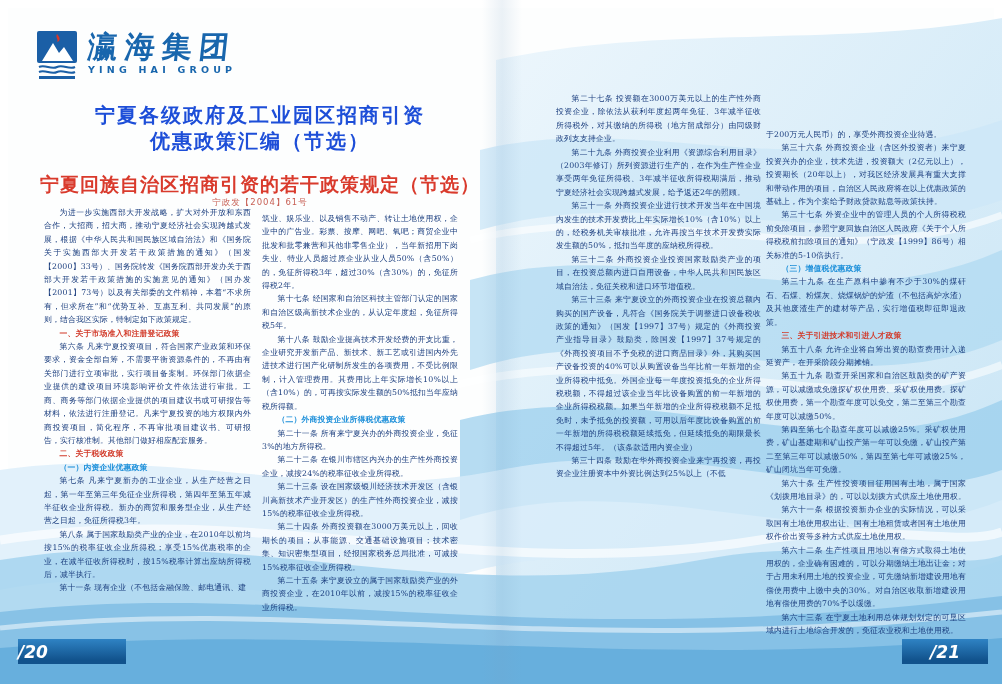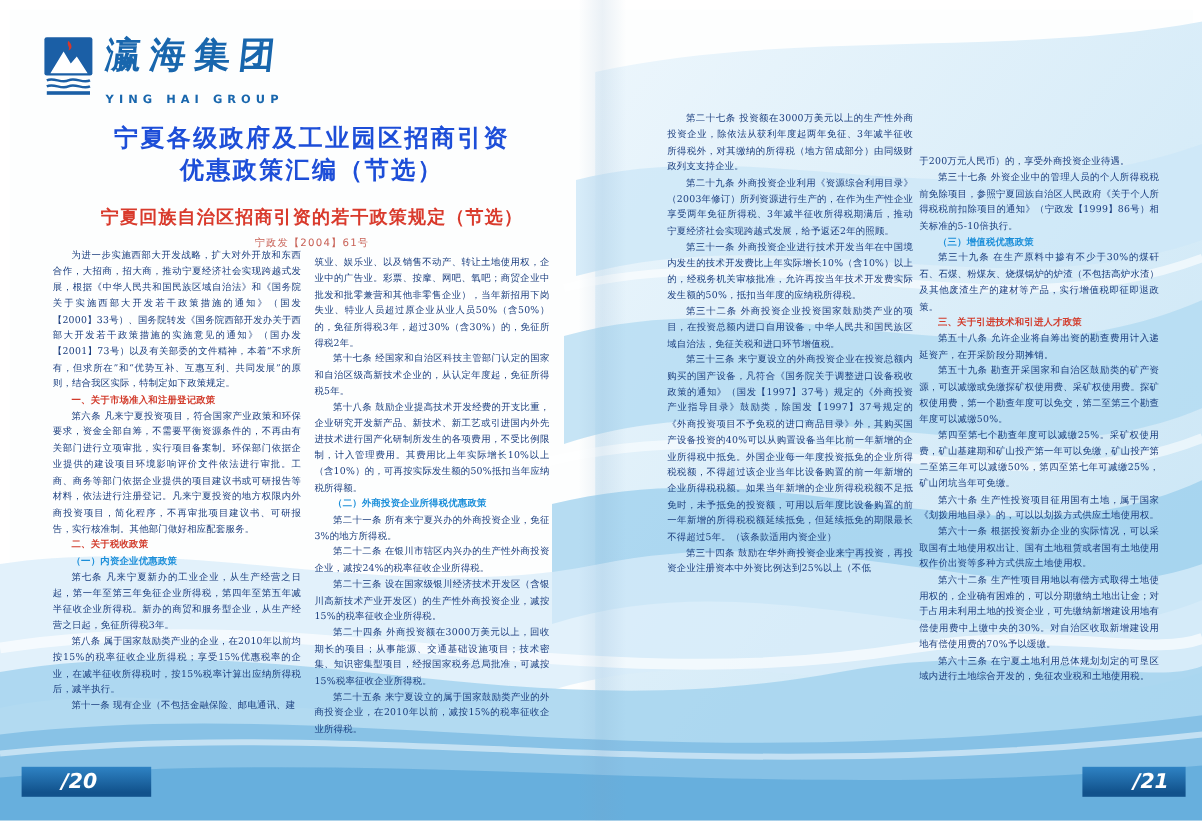--- a/index.html
+++ b/index.html
@@ -7,47 +7,47 @@
           font-family:"DejaVu Sans","Liberation Sans",sans-serif;}
   .page-inner{position:absolute;left:8px;top:8px;width:986px;height:668px;background:#fdfefe;overflow:hidden;}
   .waves{position:absolute;left:0;top:0;z-index:1;}
   .gutter{position:absolute;left:482px;top:0;width:40px;height:684px;z-index:1;
           background:linear-gradient(90deg,rgba(120,160,195,0) 0%,rgba(120,160,195,.14) 50%,rgba(120,160,195,0) 100%);}
   
   .logo{position:absolute;left:36px;top:30px;display:flex;align-items:flex-start;z-index:3;}
   .logo-text{margin-left:10px;color:#1866ad;}
   .logo-cn{font-size:30px;font-weight:bold;letter-spacing:7px;line-height:34px;
            font-family:"DejaVu Serif","Liberation Serif",serif;transform:skewX(-6deg);}
-  .logo-en{font-size:9.5px;font-weight:bold;letter-spacing:4.2px;margin-top:14px;}
+  .logo-en{font-size:9.5px;font-weight:bold;letter-spacing:4.2px;margin-top:0;}
   
   .title-block{position:absolute;left:58px;top:102px;width:404px;text-align:center;z-index:3;color:#1d4ed8;}
   .title-l1{font-size:20px;font-weight:bold;letter-spacing:2px;line-height:26px;}
   .title-l2{font-size:20px;font-weight:bold;letter-spacing:2px;line-height:26px;}
   .subtitle{position:absolute;left:40px;top:172px;width:440px;text-align:center;z-index:3;
-            color:#d93a2c;font-size:15px;font-weight:bold;letter-spacing:1px;}
+            color:#d93a2c;font-size:19px;font-weight:bold;letter-spacing:1px;}
   .docnum{position:absolute;left:40px;top:197px;width:440px;text-align:center;z-index:3;
           color:#c86156;font-size:8.5px;letter-spacing:1px;}
   
   .col{position:absolute;z-index:2;overflow:hidden;text-align:justify;
        font-family:"DejaVu Serif","Liberation Serif",serif;
        color:#1a3d7e;font-size:7.8px;line-height:13.4px;letter-spacing:.2px;}
   .col-1{left:44px;  top:206px;width:207px;height:436px;}
   .col-2{left:262px; top:212px;width:196px;height:430px;}
   .col-3{left:556px; top:92px; width:205px;height:560px;}
   .col-4{left:766px; top:92px; width:200px;height:548px;margin-top:36px;}
   .blk{text-indent:2em;}
   .blk.cont{text-indent:0;}
   .blk.h-red{color:#d23b2b;font-weight:bold;}
   .blk.h-blue{color:#1a8ed9;font-weight:bold;}
   
   .pagebar{position:absolute;top:639px;height:25px;z-index:4;display:flex;align-items:center;
            background:linear-gradient(180deg,#2f83c4 0%,#11528c 85%);color:#ffffff;
            font-style:italic;font-weight:bold;font-size:17px;}
-  .pagebar-left{left:18px;width:108px;justify-content:center;padding-right:12px;box-sizing:border-box;}
-  .pagebar-right{left:902px;width:86px;justify-content:flex-end;padding-right:14px;box-sizing:border-box;}
+  .pagebar-left{left:18px;width:108px;justify-content:flex-start;padding-right:12px;box-sizing:border-box;}
+  .pagebar-right{left:902px;width:86px;justify-content:flex-end;padding-right:28px;box-sizing:border-box;}
 </style>
 </head>
 <body>
 
 <div class="canvas">
   <div class="page-inner"></div>
 
   <svg class="waves" width="1002" height="684" viewBox="0 0 1002 684">
     <defs>
       <linearGradient id="washR" x1="0" y1="0" x2="1" y2="1">
@@ -116,20 +116,21 @@
   <div class="col col-3">
       <div class="blk p">第二十七条 投资额在3000万美元以上的生产性外商投资企业，除依法从获利年度起两年免征、3年减半征收所得税外，对其缴纳的所得税（地方留成部分）由同级财政列支支持企业。</div>
       <div class="blk p">第二十九条 外商投资企业利用《资源综合利用目录》（2003年修订）所列资源进行生产的，在作为生产性企业享受两年免征所得税、3年减半征收所得税期满后，推动宁夏经济社会实现跨越式发展，给予返还2年的照顾。</div>
       <div class="blk p">第三十一条 外商投资企业进行技术开发当年在中国境内发生的技术开发费比上年实际增长10%（含10%）以上的，经税务机关审核批准，允许再按当年技术开发费实际发生额的50%，抵扣当年度的应纳税所得税。</div>
       <div class="blk p">第三十二条 外商投资企业投资国家鼓励类产业的项目，在投资总额内进口自用设备，中华人民共和国民族区域自治法，免征关税和进口环节增值税。</div>
       <div class="blk p">第三十三条 来宁夏设立的外商投资企业在投资总额内购买的国产设备，凡符合《国务院关于调整进口设备税收政策的通知》（国发【1997】37号）规定的《外商投资产业指导目录》鼓励类，除国发【1997】37号规定的《外商投资项目不予免税的进口商品目录》外，其购买国产设备投资的40%可以从购置设备当年比前一年新增的企业所得税中抵免。外国企业每一年度投资抵免的企业所得税税额，不得超过该企业当年比设备购置的前一年新增的企业所得税税额。如果当年新增的企业所得税税额不足抵免时，未予抵免的投资额，可用以后年度比设备购置的前一年新增的所得税税额延续抵免，但延续抵免的期限最长不得超过5年。（该条款适用内资企业）</div>
       <div class="blk p">第三十四条 鼓励在华外商投资企业来宁再投资，再投资企业注册资本中外资比例达到25%以上（不低</div>
     </div>
   <div class="col col-4">
       <div class="blk cont">于200万元人民币）的，享受外商投资企业待遇。</div>
+      <div class="blk p">第三十六条 外商投资企业（含区外投资者）来宁夏投资兴办的企业，技术先进，投资额大（2亿元以上），投资期长（20年以上），对我区经济发展具有重大支撑和带动作用的项目，自治区人民政府将在以上优惠政策的基础上，作为个案给予财政贷款贴息等政策扶持。</div>
       <div class="blk p">第三十七条 外资企业中的管理人员的个人所得税税前免除项目，参照宁夏回族自治区人民政府《关于个人所得税税前扣除项目的通知》（宁政发【1999】86号）相关标准的5-10倍执行。</div>
       <div class="blk h-blue">（三）增值税优惠政策</div>
       <div class="blk p">第三十九条 在生产原料中掺有不少于30%的煤矸石、石煤、粉煤灰、烧煤锅炉的炉渣（不包括高炉水渣）及其他废渣生产的建材等产品，实行增值税即征即退政策。</div>
       <div class="blk h-red">三、关于引进技术和引进人才政策</div>
       <div class="blk p">第五十八条 允许企业将自筹出资的勘查费用计入递延资产，在开采阶段分期摊销。</div>
       <div class="blk p">第五十九条 勘查开采国家和自治区鼓励类的矿产资源，可以减缴或免缴探矿权使用费、采矿权使用费。探矿权使用费，第一个勘查年度可以免交，第二至第三个勘查年度可以减缴50%。</div>
       <div class="blk p">第四至第七个勘查年度可以减缴25%。采矿权使用费，矿山基建期和矿山投产第一年可以免缴，矿山投产第二至第三年可以减缴50%，第四至第七年可减缴25%，矿山闭坑当年可免缴。</div>
       <div class="blk p">第六十条 生产性投资项目征用国有土地，属于国家《划拨用地目录》的，可以以划拨方式供应土地使用权。</div>
       <div class="blk p">第六十一条 根据投资新办企业的实际情况，可以采取国有土地使用权出让、国有土地租赁或者国有土地使用权作价出资等多种方式供应土地使用权。</div>
       <div class="blk p">第六十二条 生产性项目用地以有偿方式取得土地使用权的，企业确有困难的，可以分期缴纳土地出让金；对于占用未利用土地的投资企业，可先缴纳新增建设用地有偿使用费中上缴中央的30%。对自治区收取新增建设用地有偿使用费的70%予以缓缴。</div>

